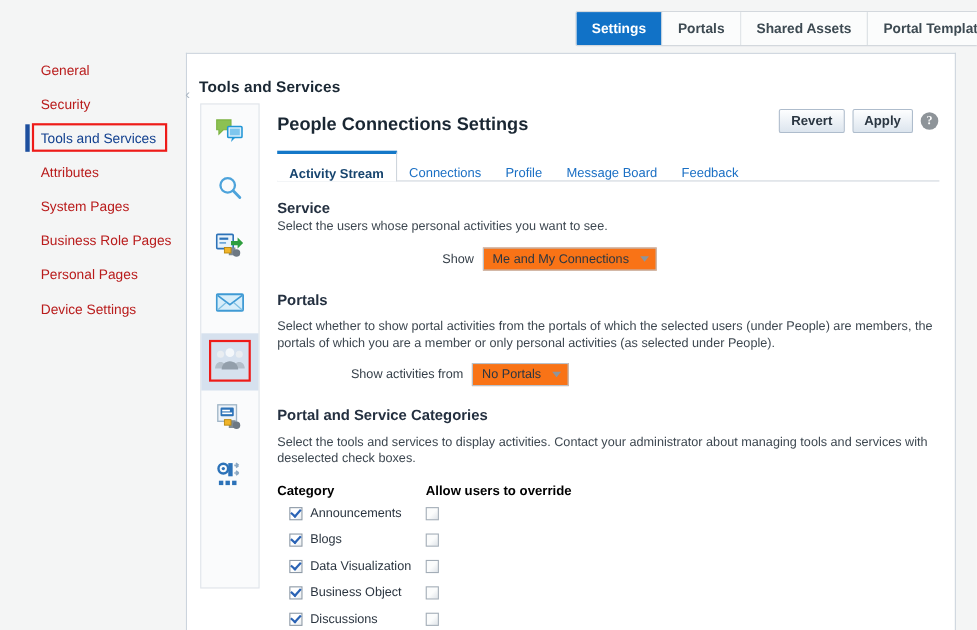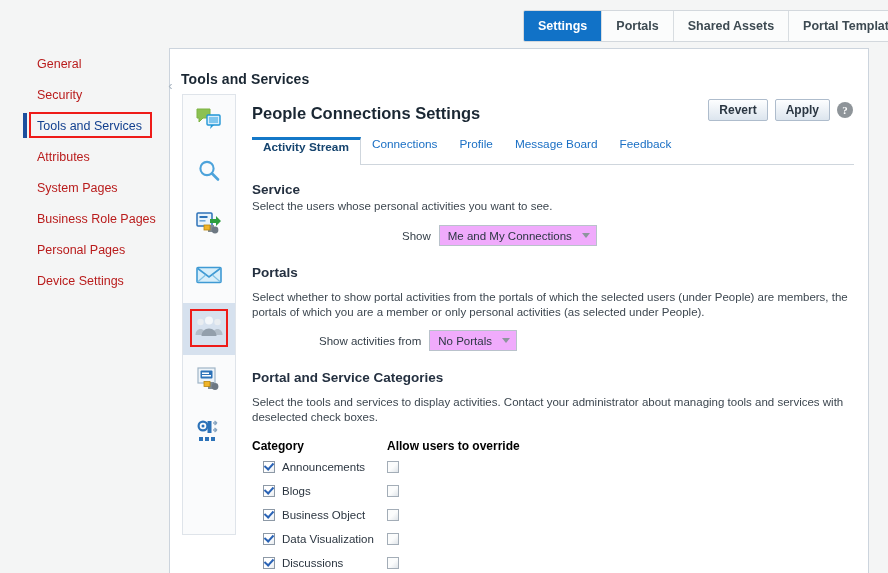--- a/index.html
+++ b/index.html
@@ -186,21 +186,21 @@
 
   
   #inner-tabs {
     display: flex;
     align-items: stretch;
     margin-top: 14px;
     border-bottom: 1px solid #cfd6dd;
     height: 28px;
   }
   .itab {
-    display: flex; align-items: flex-start;
+    display: flex; align-items: flex-end;
     padding: 0 11px;
     font-size: 11.8px;
     color: #1a6fc4;
     cursor: pointer;
     white-space: nowrap;
     position: relative;
   }
   .itab.active {
     color: #16446e;
     font-weight: bold;
@@ -218,21 +218,21 @@
   .field-label {
     font-size: 11.5px;
     color: #36404a;
   }
   .dropdown {
     height: 21px;
     display: flex; align-items: center;
     gap: 10px;
     padding: 0 6px 0 8px;
     border: 1px solid #b9c2cb;
-    background: #f0abfc;
+    background: #f97316;
     font-size: 11.5px;
     color: #2b3642;
     cursor: pointer;
     white-space: nowrap;
   }
   .caret {
     width: 0; height: 0;
     border-left: 4px solid transparent;
     border-right: 4px solid transparent;
     border-top: 5px solid #8d959d;
@@ -504,30 +504,30 @@
             <span class="cb checked"></span>
             <span class="cat-label">Blogs</span>
           </div>
         <div class="c2">
             <span class="cb disabled"></span>
           </div>
       </div>
       <div class="cat-row">
         <div class="c1">
             <span class="cb checked"></span>
-            <span class="cat-label">Business Object</span>
+            <span class="cat-label">Data Visualization</span>
           </div>
         <div class="c2">
             <span class="cb disabled"></span>
           </div>
       </div>
       <div class="cat-row">
         <div class="c1">
             <span class="cb checked"></span>
-            <span class="cat-label">Data Visualization</span>
+            <span class="cat-label">Business Object</span>
           </div>
         <div class="c2">
             <span class="cb disabled"></span>
           </div>
       </div>
       <div class="cat-row">
         <div class="c1">
             <span class="cb checked"></span>
             <span class="cat-label">Discussions</span>
           </div>

